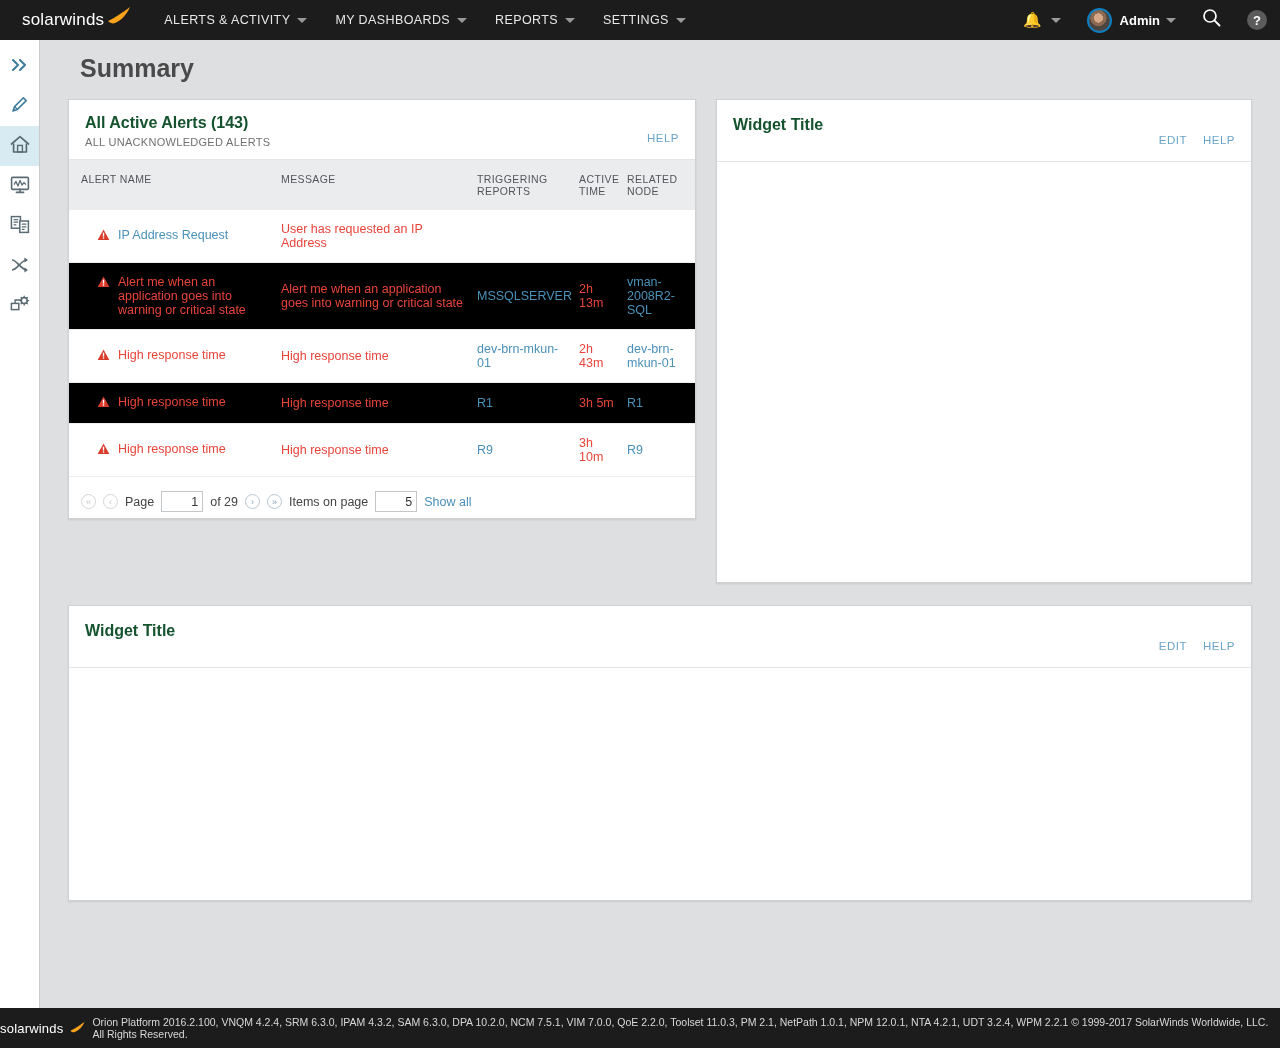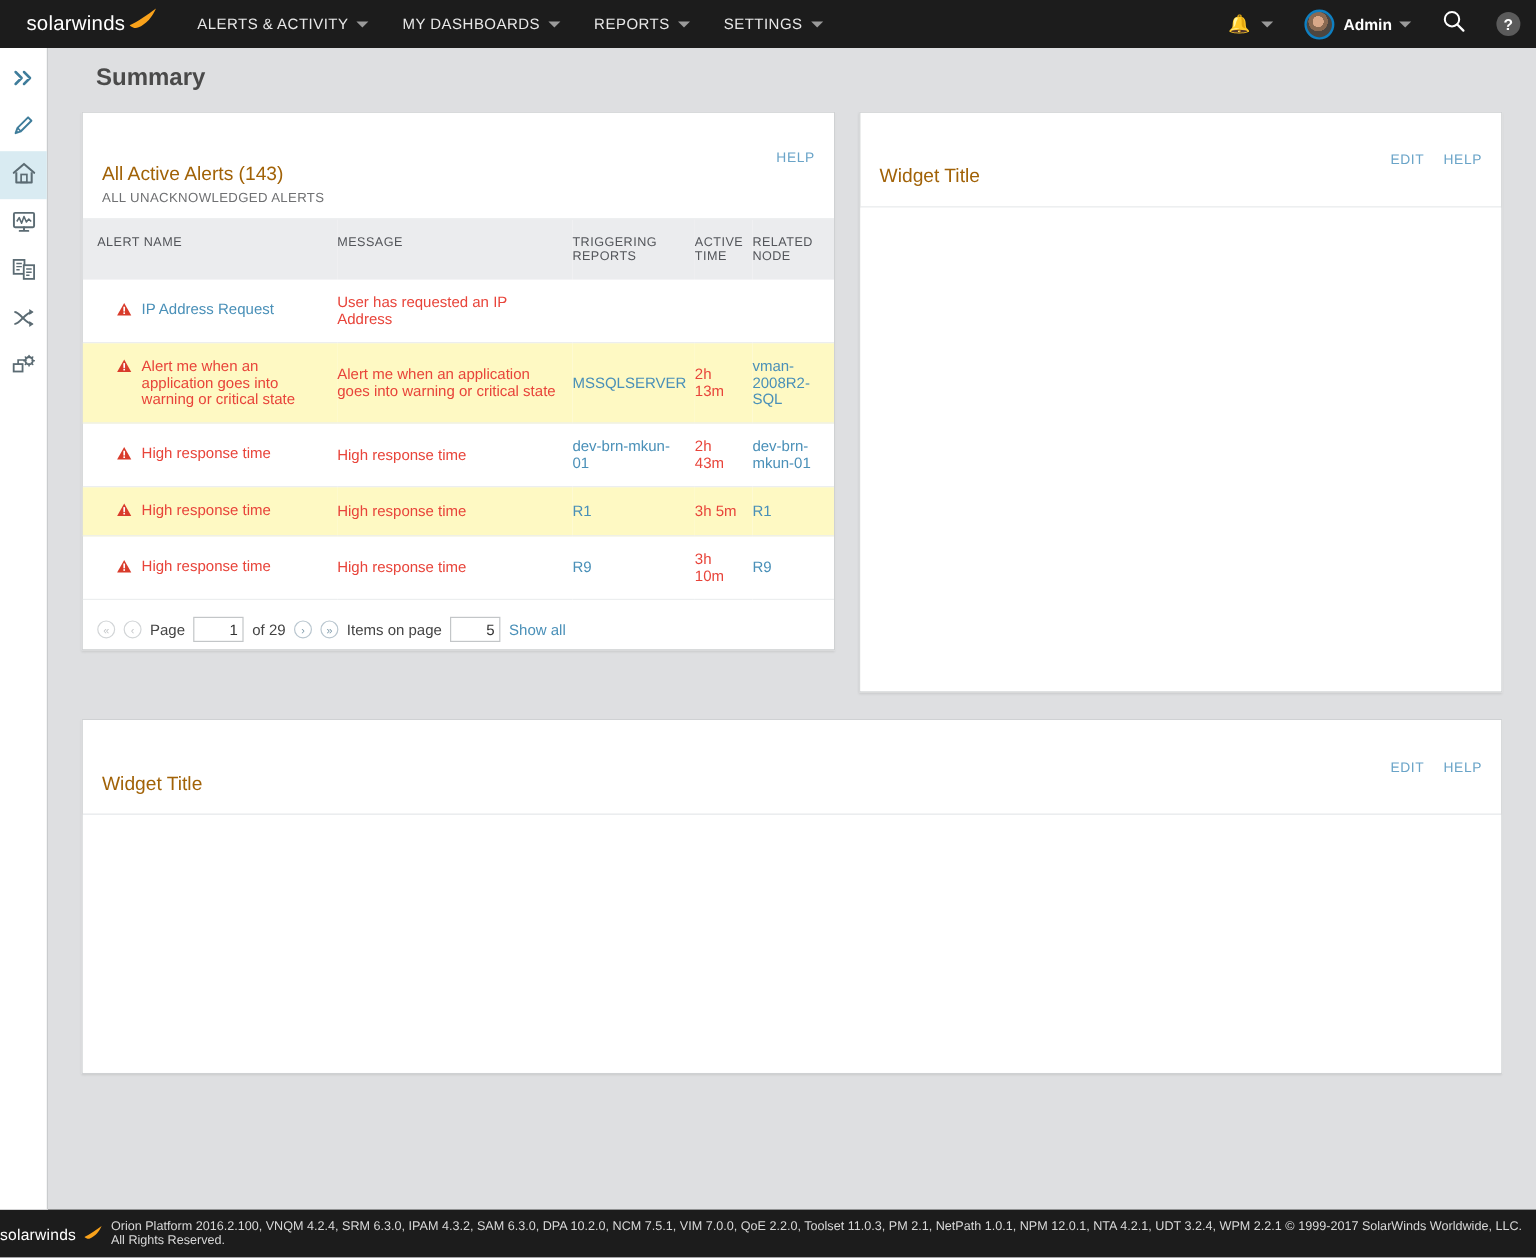--- a/index.html
+++ b/index.html
@@ -67,34 +67,34 @@
   }
   .side-ico {
     height: 40px; display: flex; align-items: center; justify-content: center;
     cursor: pointer; color: #5b6b73;
   }
   .side-ico.active { background: #d9ebf2; }
 
   
   .main { flex: 1; padding: 0 28px; overflow: hidden; }
   .page-title {
-    font-size: 20px; font-weight: bold; color: #4a4a4a;
+    font-size: 25px; font-weight: bold; color: #4a4a4a;
     padding: 14px 0 16px 12px;
   }
   .row-top { display: flex; gap: 20px; align-items: flex-start; }
 
   .panel {
     background: #fff; border: 1px solid #cfd1d3;
     box-shadow: 0 1px 2px rgba(0,0,0,.10);
   }
   .panel-head {
     display: flex; align-items: flex-start;
     padding: 14px 16px 11px 16px; border-bottom: 1px solid #e2e4e6;
   }
-  .panel-title { font-size: 16px; font-weight: normal; color: #a16207; margin-top: 29px; }
+  .panel-title { font-size: 16px; font-weight: bold; color: #14532d; }
   .panel-sub {
     font-size: 11px; color: #6f7072; letter-spacing: .3px;
     margin-top: 4px; text-transform: uppercase;
   }
   .panel-links { margin-left: auto; display: flex; gap: 16px; padding-top: 2px; margin-top: 16px; }
   .plink {
     color: #6aa4c8; font-size: 11.5px; letter-spacing: .5px; cursor: pointer;
   }
 
   
@@ -104,21 +104,21 @@
     background: #ebecee; text-align: left; vertical-align: top;
     font-size: 10.5px; font-weight: normal; color: #53555a;
     letter-spacing: .4px; padding: 13px 8px 13px 0;
   }
   .tbl thead th:first-child { padding-left: 12px; }
   .tbl td {
     padding: 12px 8px 12px 0; vertical-align: middle;
     font-size: 12.5px; border-bottom: 1px solid #eceeef;
   }
   .tbl td:first-child { padding-left: 28px; }
-  .tbl tbody tr.zebra td { background: #fef9c3; }
+  .tbl tbody tr.zebra td { background: #000000; }
   .c-name { width: 212px; }
   .c-msg  { width: 196px; }
   .c-obj  { width: 102px; }
   .c-time { width: 48px; }
   .c-node { width: 68px; }
   .alert-name-cell { display: flex; gap: 8px; align-items: flex-start; }
   .tri { flex: none; margin-top: 1px; }
   .lnk { color: #4a90b8; cursor: pointer; }
   .red { color: #e8443a; }
   .red-lnk { color: #e8443a; cursor: pointer; }

